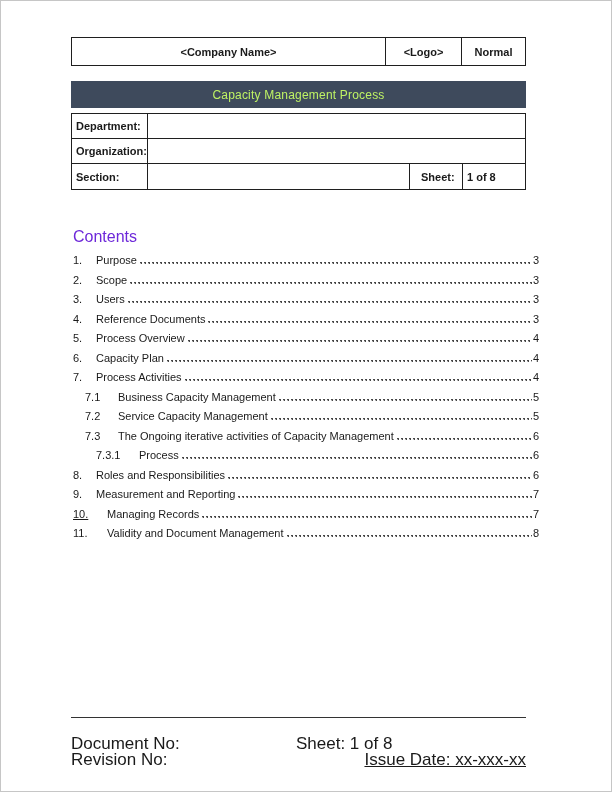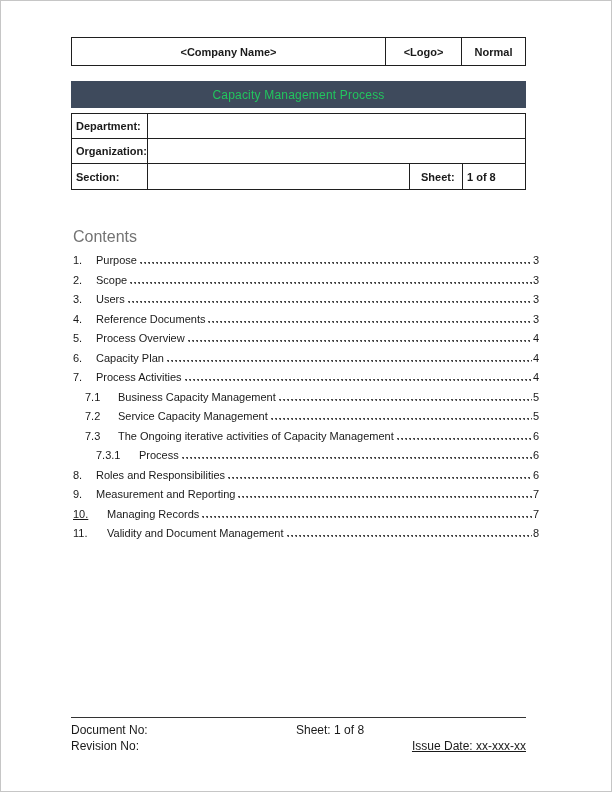--- a/index.html
+++ b/index.html
@@ -14,21 +14,21 @@
     display:flex; border:1px solid #1f1f1f; box-sizing:border-box;
     font-weight:bold; font-size:11px;
   }
   .header-table .cell { display:flex; align-items:center; justify-content:center; box-sizing:border-box; }
   .cell-logo { width:76px; border-right:1px solid #1f1f1f; }
   .cell-company { flex:1; border-right:1px solid #1f1f1f; }
   .cell-class { width:63px; }
   
   .title-bar {
     position:absolute; top:80px; left:70px; width:455px; height:27px;
-    background:#3e4a5c; color:#22c55e; display:flex; align-items:center;
+    background:#3e4a5c; color:#bef264; display:flex; align-items:center;
     justify-content:center; font-size:12px; letter-spacing:0.2px;
   }
   
   .info-table {
     position:absolute; top:112px; left:70px; width:455px;
     border:1px solid #1f1f1f; box-sizing:border-box; font-size:11px;
   }
   .irow { display:flex; height:25px; border-bottom:1px solid #1f1f1f; box-sizing:border-box; }
   .irow:last-child { border-bottom:none; }
   .ilabel {
@@ -57,21 +57,21 @@
     flex:1 1 auto; height:3px; margin:0 1px 0 3px;
     background-image:radial-gradient(circle at 1.2px 1.8px, #474747 0.8px, transparent 1.1px);
     background-size:4px 3px; background-repeat:repeat-x;
   }
   .toc-page { flex:0 0 auto; }
   .toc-row.lvl2 { padding-left:12px; }
   .toc-row.lvl3 { padding-left:23px; }
   
   .page-footer {
     position:absolute; top:716px; left:70px; width:455px;
-    border-top:1.5px solid #333333; font-size:12px; padding-top:4px; box-sizing:border-box;
+    border-top:1.5px solid #333333; font-size:17px; padding-top:18px; box-sizing:border-box;
   }
   .footer-row { position:relative; height:16px; display:flex; align-items:center; }
   .footer-sheet { position:absolute; left:225px; }
   .footer-issue { margin-left:auto;text-decoration:underline; }
 </style>
 </head>
 <body>
 
 <div class="page">
 
@@ -95,21 +95,21 @@
       <div class="ivalue"></div>
     </div>
     <div class="irow">
       <div class="ilabel">Section:</div>
       <div class="ivalue"></div>
       <div class="sheet-label">Sheet:</div>
       <div class="sheet-value">1 of 8</div>
     </div>
   </div>
 
-  <h1 class="contents-heading" style="color: #737373;">Contents</h1>
+  <h1 class="contents-heading" style="color: #6d28d9;">Contents</h1>
 
   <div class="toc" id="toc">
       <div class="toc-row lvl1">
         <span class="toc-num" style="width: 23px;">1.</span>
         <span class="toc-title">Purpose</span>
         <span class="toc-leader"></span>
         <span class="toc-page">3</span>
       </div>
       <div class="toc-row lvl1">
         <span class="toc-num" style="width: 23px;">2.</span>

